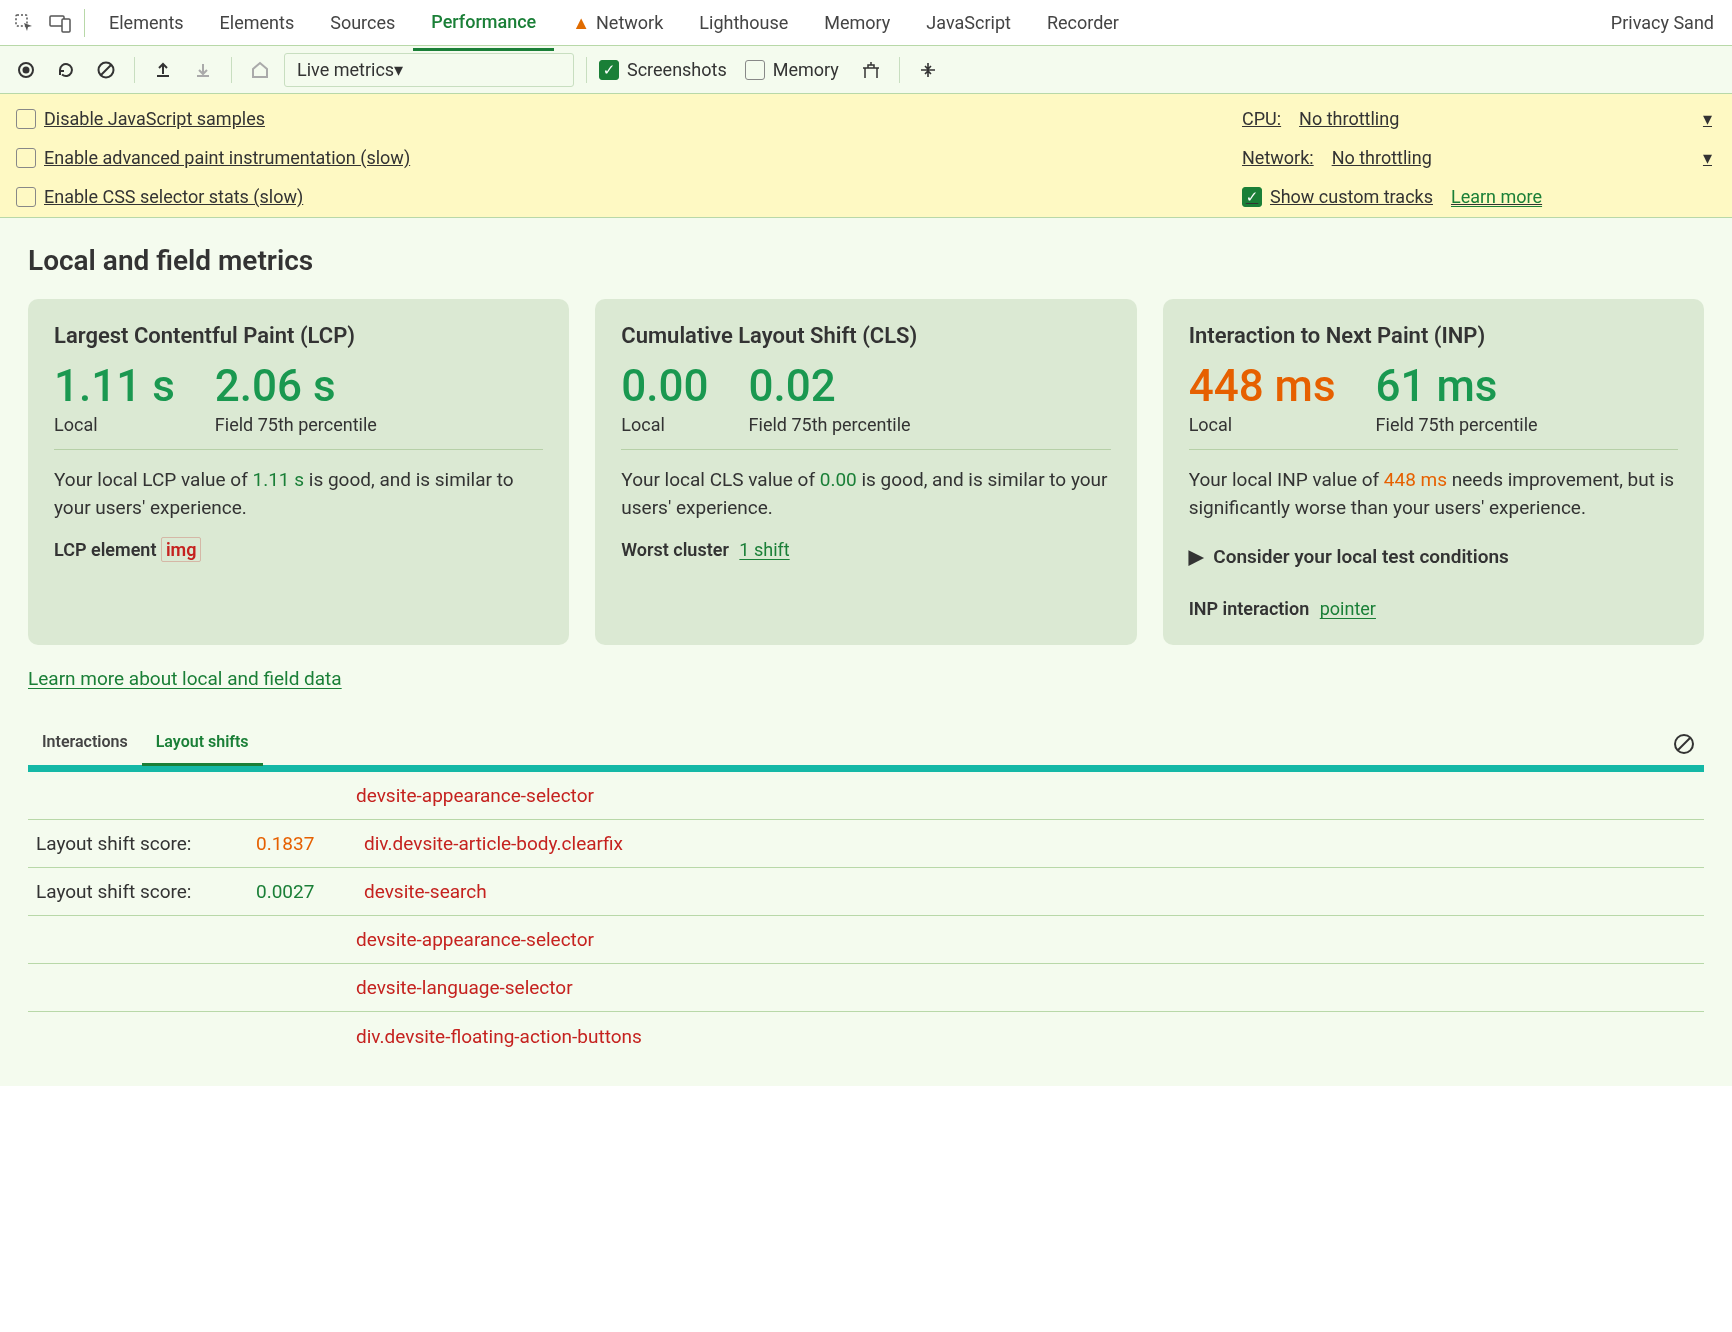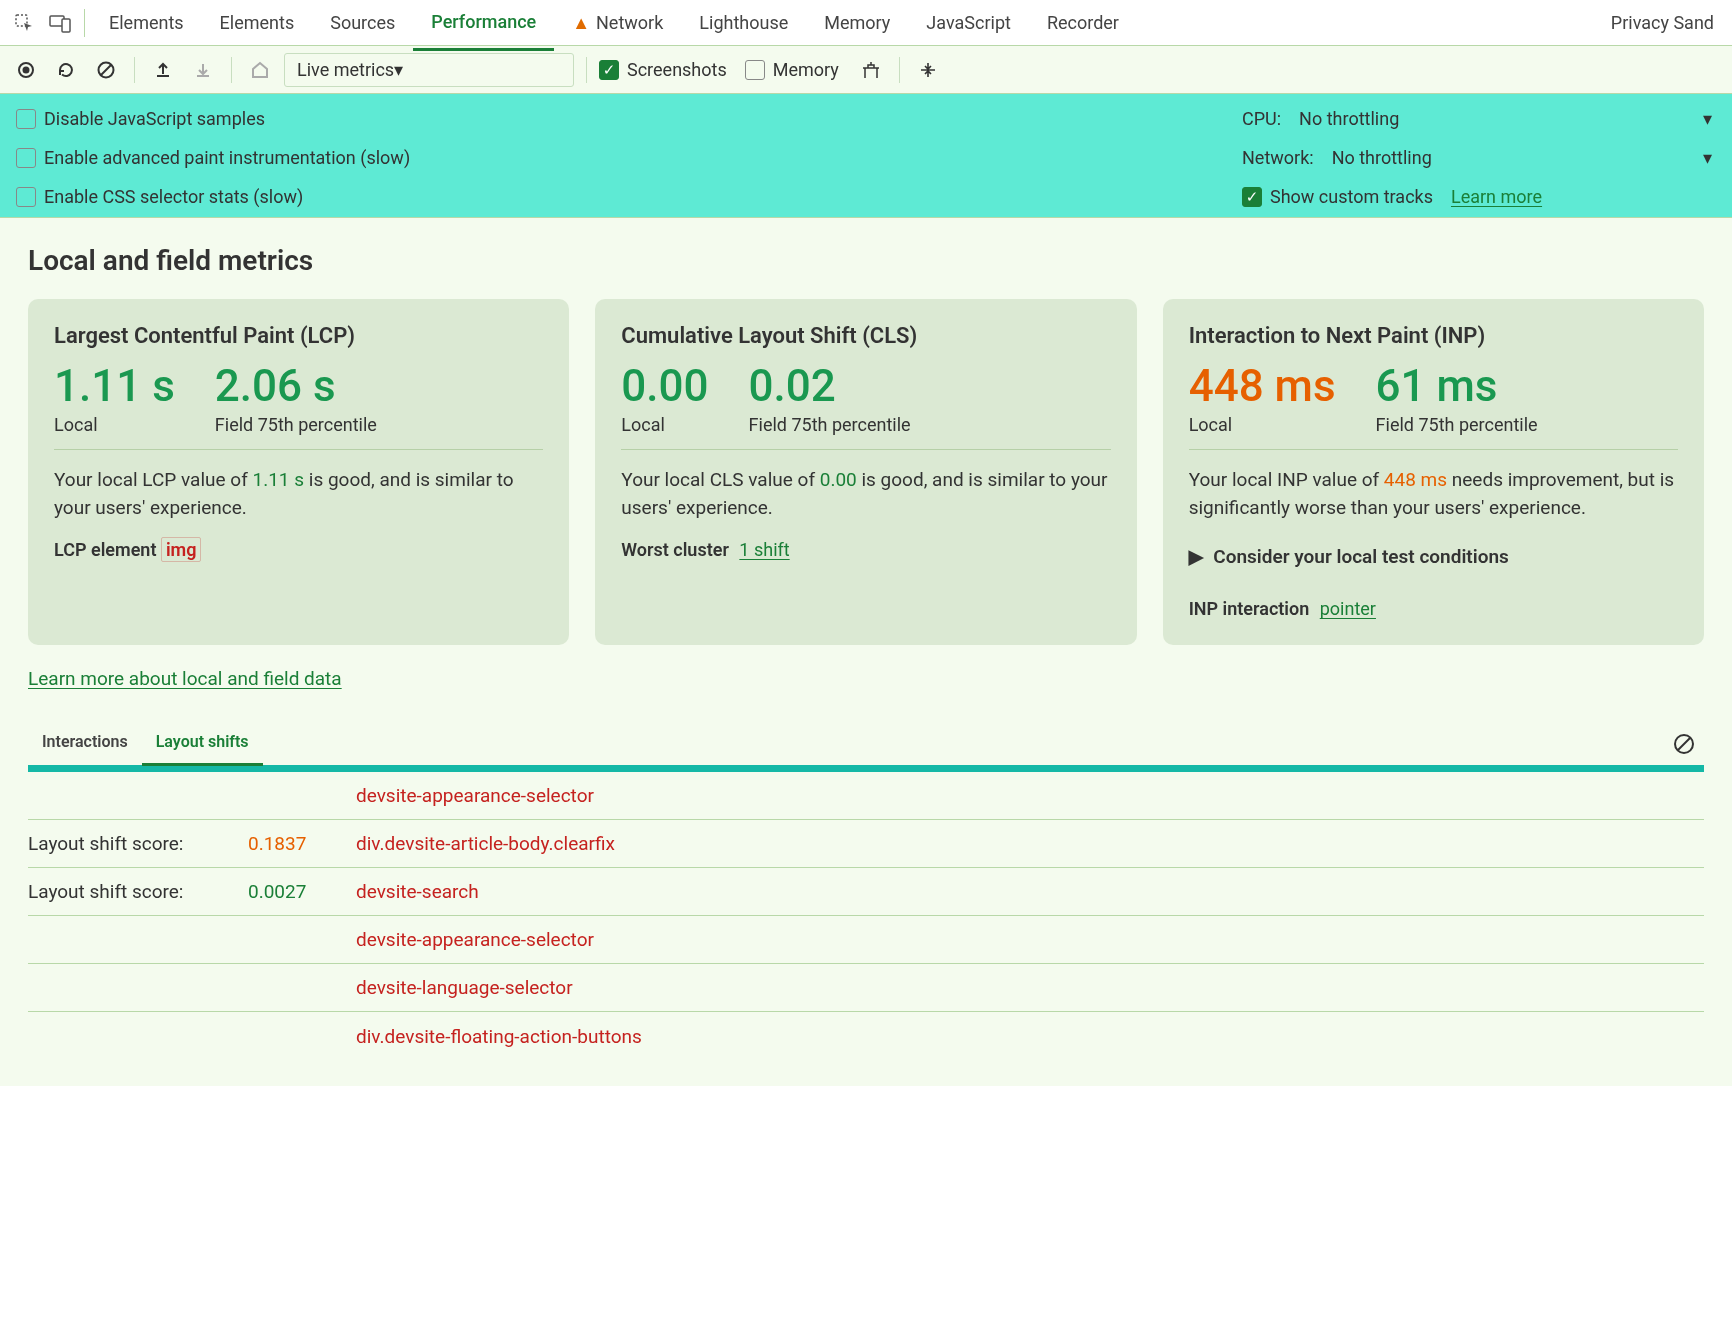--- a/index.html
+++ b/index.html
@@ -100,25 +100,26 @@
   justify-content: center;
   font-size: 15px;
 }
 .chkbox.checked {
   background: #1a7f37;
   border-color: #1a7f37;
   color: #fff;
 }
 .settings {
   display: flex;
-  background: #5eead4;
+  background: #fef9c3;
   border-bottom: 1px solid #b8d8a8;
   padding: 14px 16px 10px;
   font-size: 18px;
   justify-content: space-between;
+  text-decoration: underline;
 }
 .settings-col { display: flex; flex-direction: column; gap: 18px; }
 .settings-right { margin-right: 4px; width: 470px; }
 .srow { display: flex; align-items: center; gap: 18px; }
 .srow .lbl { color: #333; }
 .sel-inline {
   display: flex;
   align-items: center;
   justify-content: space-between;
   flex: 1;
@@ -210,21 +211,21 @@
 }
 .shift-table { margin-top: 0; }
 .shift-row {
   display: flex;
   align-items: center;
   border-bottom: 1px solid #b8d8a8;
   min-height: 48px;
   font-size: 19px;
   padding: 8px 0;
 }
-.shift-label { width: 220px; }
+.shift-label { width: 220px; margin-left: 8px; }
 .shift-score { width: 100px; }
 .shift-score.o { color: #e66000; }
 .shift-score.g { color: #1a7f37; }
 .shift-elem { color: #c5221f; margin-left: 8px; }
 .indent-col { width: 320px; }
 .warn-icon { color: #e06b00; font-size: 18px; }
 svg { display: block; }
 </style>
 </head>
 <body>

